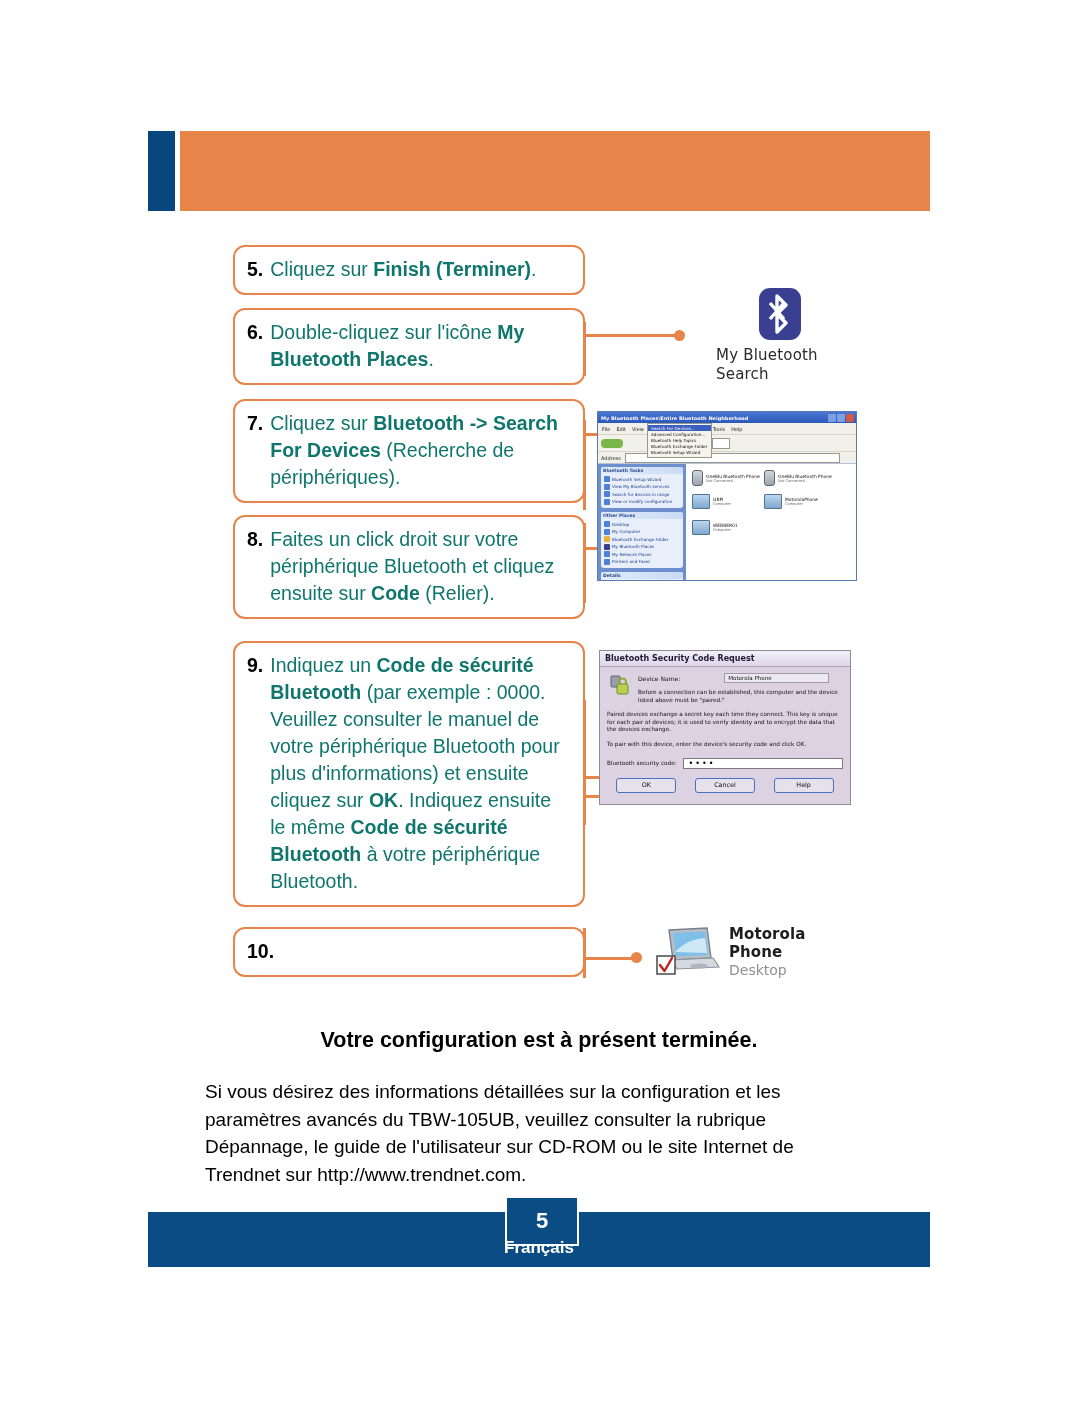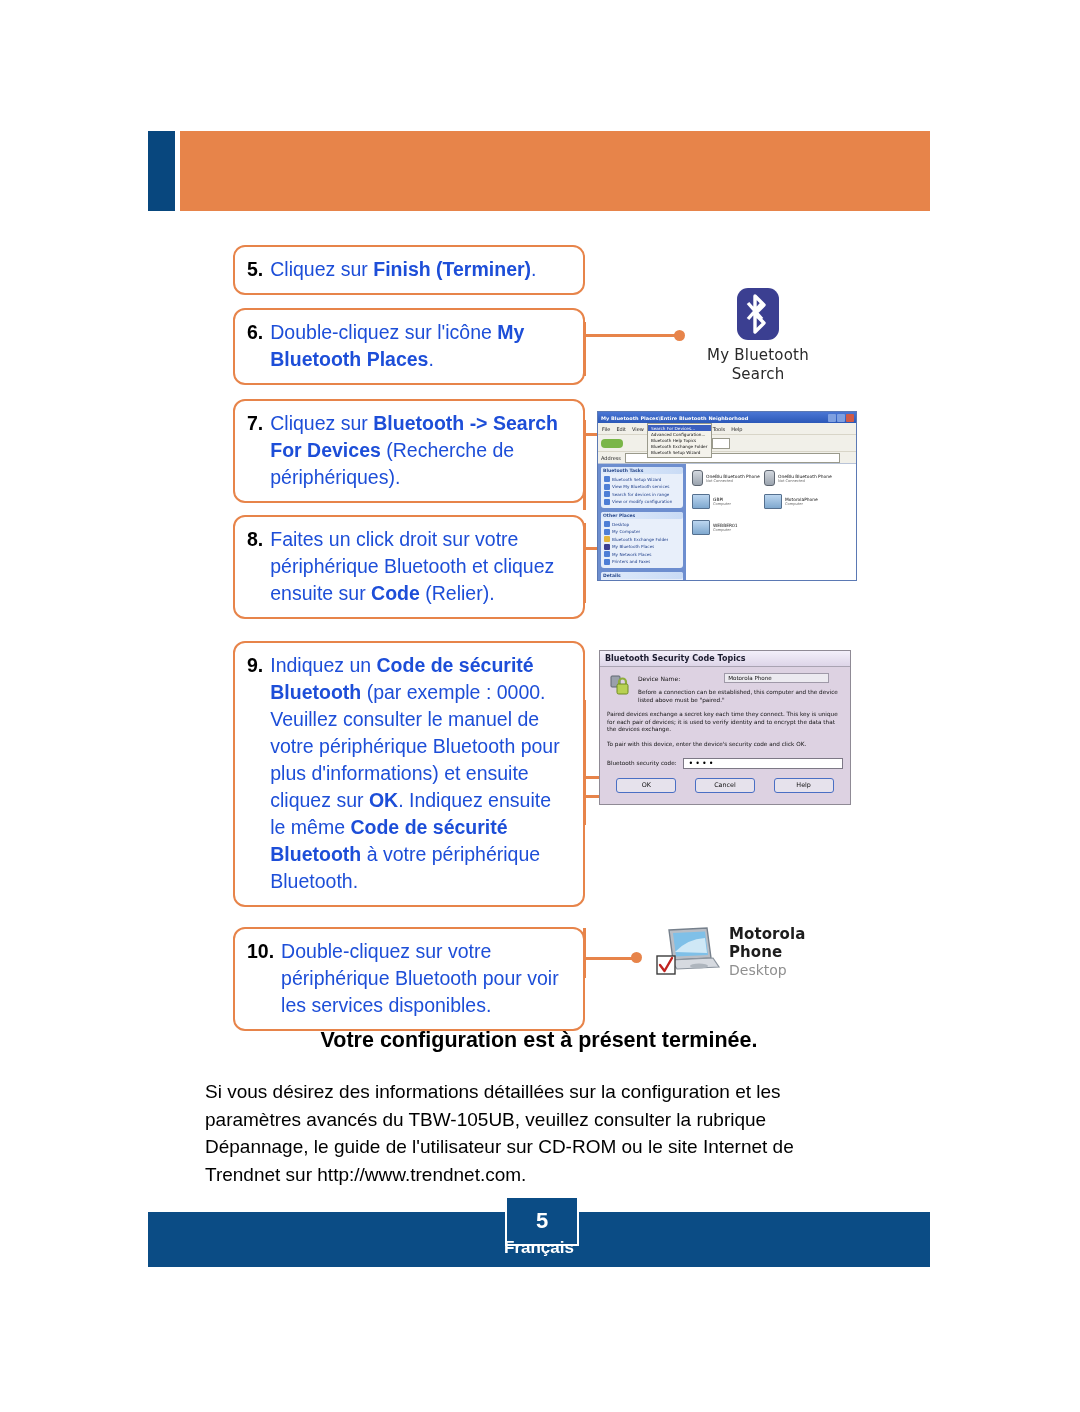--- a/index.html
+++ b/index.html
@@ -61,21 +61,21 @@
     font-size: 19.5px;
     color: #000;
     line-height: 27px;
     flex: 0 0 auto;
     padding-right: 7px;
     white-space: nowrap;
   }
   .step-text {
     font-size: 19.5px;
     line-height: 27px;
-    color: #1d4ed8;
+    color: #0f766e;
     flex: 1 1 auto;
   }
   .step-text b { font-weight: bold; }
 
   
   #step5 { margin-bottom: 13px; }
   #step6 { margin-bottom: 14px; }
   #step7 { margin-bottom: 12px; }
   #step8 { margin-bottom: 22px; }
   #step9 { margin-bottom: 20px; }
@@ -92,21 +92,21 @@
     position: absolute;
     width: 11px; height: 11px;
     border-radius: 50%;
     background: #e7844a;
   }
 
   
   .art { position: absolute; }
 
   
-  #mbp { left: 694px; top: 288px; width: 128px; text-align: center; }
+  #mbp { left: 716px; top: 288px; width: 128px; text-align: left; }
   .bt-badge {
     width: 42px; height: 52px;
     margin: 0 auto;
     background: #3b3f91;
     border-radius: 11px;
     position: relative;
   }
   .bt-badge svg { position: absolute; left: 9px; top: 6px; }
   .mbp-label {
     font-family: "DejaVu Sans", sans-serif;
@@ -358,21 +358,20 @@
   <div class="step-box" id="step9">
     <div class="step-row">
       <span class="step-num">9.</span>
       <span class="step-text">Indiquez un <b>Code de sécurité Bluetooth</b> (par exemple : 0000. Veuillez consulter le manuel de votre périphérique Bluetooth pour plus d'informations) et ensuite cliquez sur <b>OK</b>. Indiquez ensuite le même <b>Code de sécurité Bluetooth</b> à votre périphérique Bluetooth.</span>
     </div>
   </div>
 
   <div class="step-box" id="step10">
     <div class="step-row">
       <span class="step-num">10.</span>
-      <span class="step-text">Double-cliquez sur votre périphérique Bluetooth pour voir les services disponibles.</span>
     </div>
   </div>
 
 </div>
 
 <div class="conn conn-v" style="left:583px; top:322px; height:54px;"></div>
 <div class="conn conn-h" style="left:583px; top:334px; width:95px;"></div>
 <div class="dot" style="left:674px; top:330px;"></div>
 
 <div class="conn conn-v" style="left:583px; top:420px; height:90px;"></div>
@@ -524,21 +523,21 @@
       </div>
       <div class="xp-item" style="left:6px; top:56px;">
         <span class="xp-icon-pc"></span>
         <span class="xp-item-tx"><span>WEBBER01</span><small>Computer</small></span>
       </div>
     </div>
   </div>
 </div>
 
 <div class="art" id="btdlg">
-  <div class="dlg-title">Bluetooth Security Code Topics</div>
+  <div class="dlg-title">Bluetooth Security Code Request</div>
   <div class="dlg-inner">
     <div class="dlg-row1">
       <div class="lock-icon">
         <svg width="24" height="24" viewBox="0 0 24 24" aria-hidden="true">
           <rect x="4" y="3" width="9" height="11" rx="1" fill="#9aa0ab" stroke="#5f6670" stroke-width="1"></rect>
           <path d="M12 12 v-3 a3.5 3.5 0 0 1 7 0 v3" fill="none" stroke="#8fae3a" stroke-width="2.2"></path>
           <rect x="10" y="11" width="11" height="10" rx="1.6" fill="#b8d152" stroke="#6f8c22" stroke-width="1"></rect>
         </svg>
       </div>
       <div class="dlg-fields">

